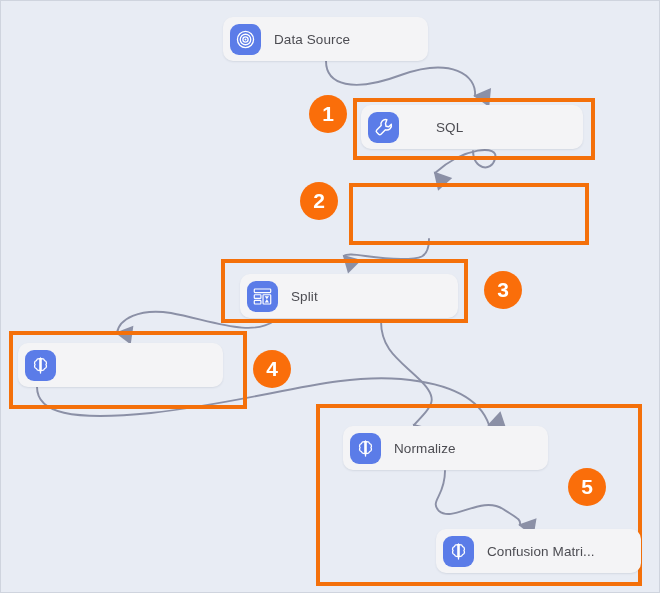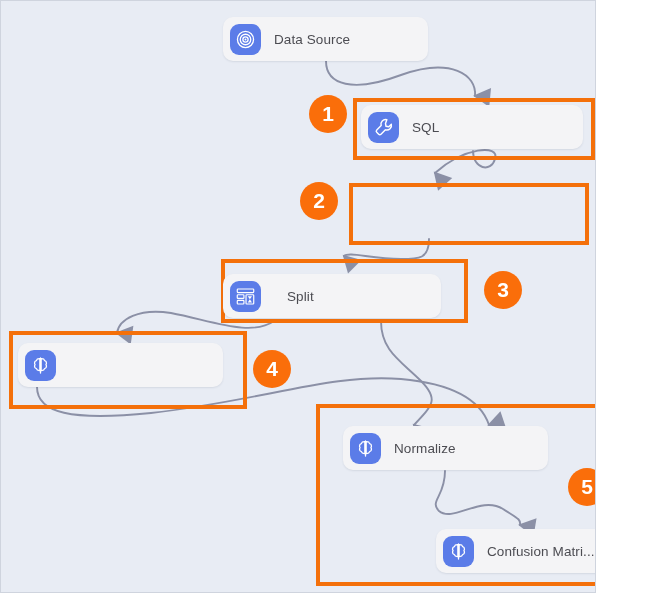--- a/index.html
+++ b/index.html
@@ -2,21 +2,21 @@
 <html><head>
 <meta charset="utf-8">
 <style>
   html, body {
     margin: 0;
     padding: 0;
     background: #ffffff;
   }
   #canvas {
     position: relative;
-    width: 596px;
+    width: 660px;
     height: 593px;
     background: #e8ecf4;
     box-sizing: border-box;
     border: 1px solid #cfd4de;
     overflow: hidden;
     font-family: "Liberation Sans", sans-serif;
   }
   #wires {
     position: absolute;
     left: 0;
@@ -118,31 +118,31 @@
       <svg width="21" height="21" viewBox="0 0 24 24" fill="none" stroke="#ffffff" stroke-width="1.5">
         <circle cx="12" cy="12" r="9.2"></circle>
         <circle cx="12" cy="12" r="6"></circle>
         <circle cx="12" cy="12" r="3"></circle>
         <circle cx="12" cy="12" r="1.1" fill="#ffffff" stroke="none"></circle>
       </svg>
     </div>
     <div class="node-label">Data Source</div>
   </div>
 
-  <div class="node" style="left:360px; top:104px; width:222px;">
+  <div class="node" style="left:360px; top:104px; width:222px;gap:24px;">
     <div class="node-tile">
       <svg width="20" height="20" viewBox="0 0 24 24" fill="none" stroke="#ffffff" stroke-width="1.7" stroke-linejoin="round" stroke-linecap="round">
         <path d="M15.4 3.2a5.6 5.6 0 0 0-6.8 7.1L3.3 15.6a2 2 0 0 0 0 2.8l2.3 2.3a2 2 0 0 0 2.8 0l5.3-5.3a5.6 5.6 0 0 0 7.1-6.8l-3.1 3.1-3.3-.6-.6-3.3z"></path>
       </svg>
     </div>
     <div class="node-label">SQL</div>
   </div>
 
 
-  <div class="node" style="left:222px; top:273px; width:218px;gap:13px;">
+  <div class="node" style="left:239px; top:273px; width:218px;">
     <div class="node-tile">
       <svg width="21" height="21" viewBox="0 0 24 24" fill="none" stroke="#ffffff" stroke-width="1.35" stroke-linejoin="round">
         <rect x="2.6" y="3.4" width="18.8" height="4.1" rx="0.8"></rect>
         <rect x="2.6" y="10" width="7.6" height="4.1" rx="0.8"></rect>
         <rect x="2.6" y="16.5" width="7.6" height="4.1" rx="0.8"></rect>
         <rect x="12.6" y="10" width="8.8" height="10.6" rx="0.8"></rect>
         <path d="M14.6 11.6h4.8l-2.4 3.6 2.4 3.6h-4.8l2.4-3.6z" fill="#ffffff" stroke="none"></path>
       </svg>
     </div>
     <div class="node-label">Split</div>

